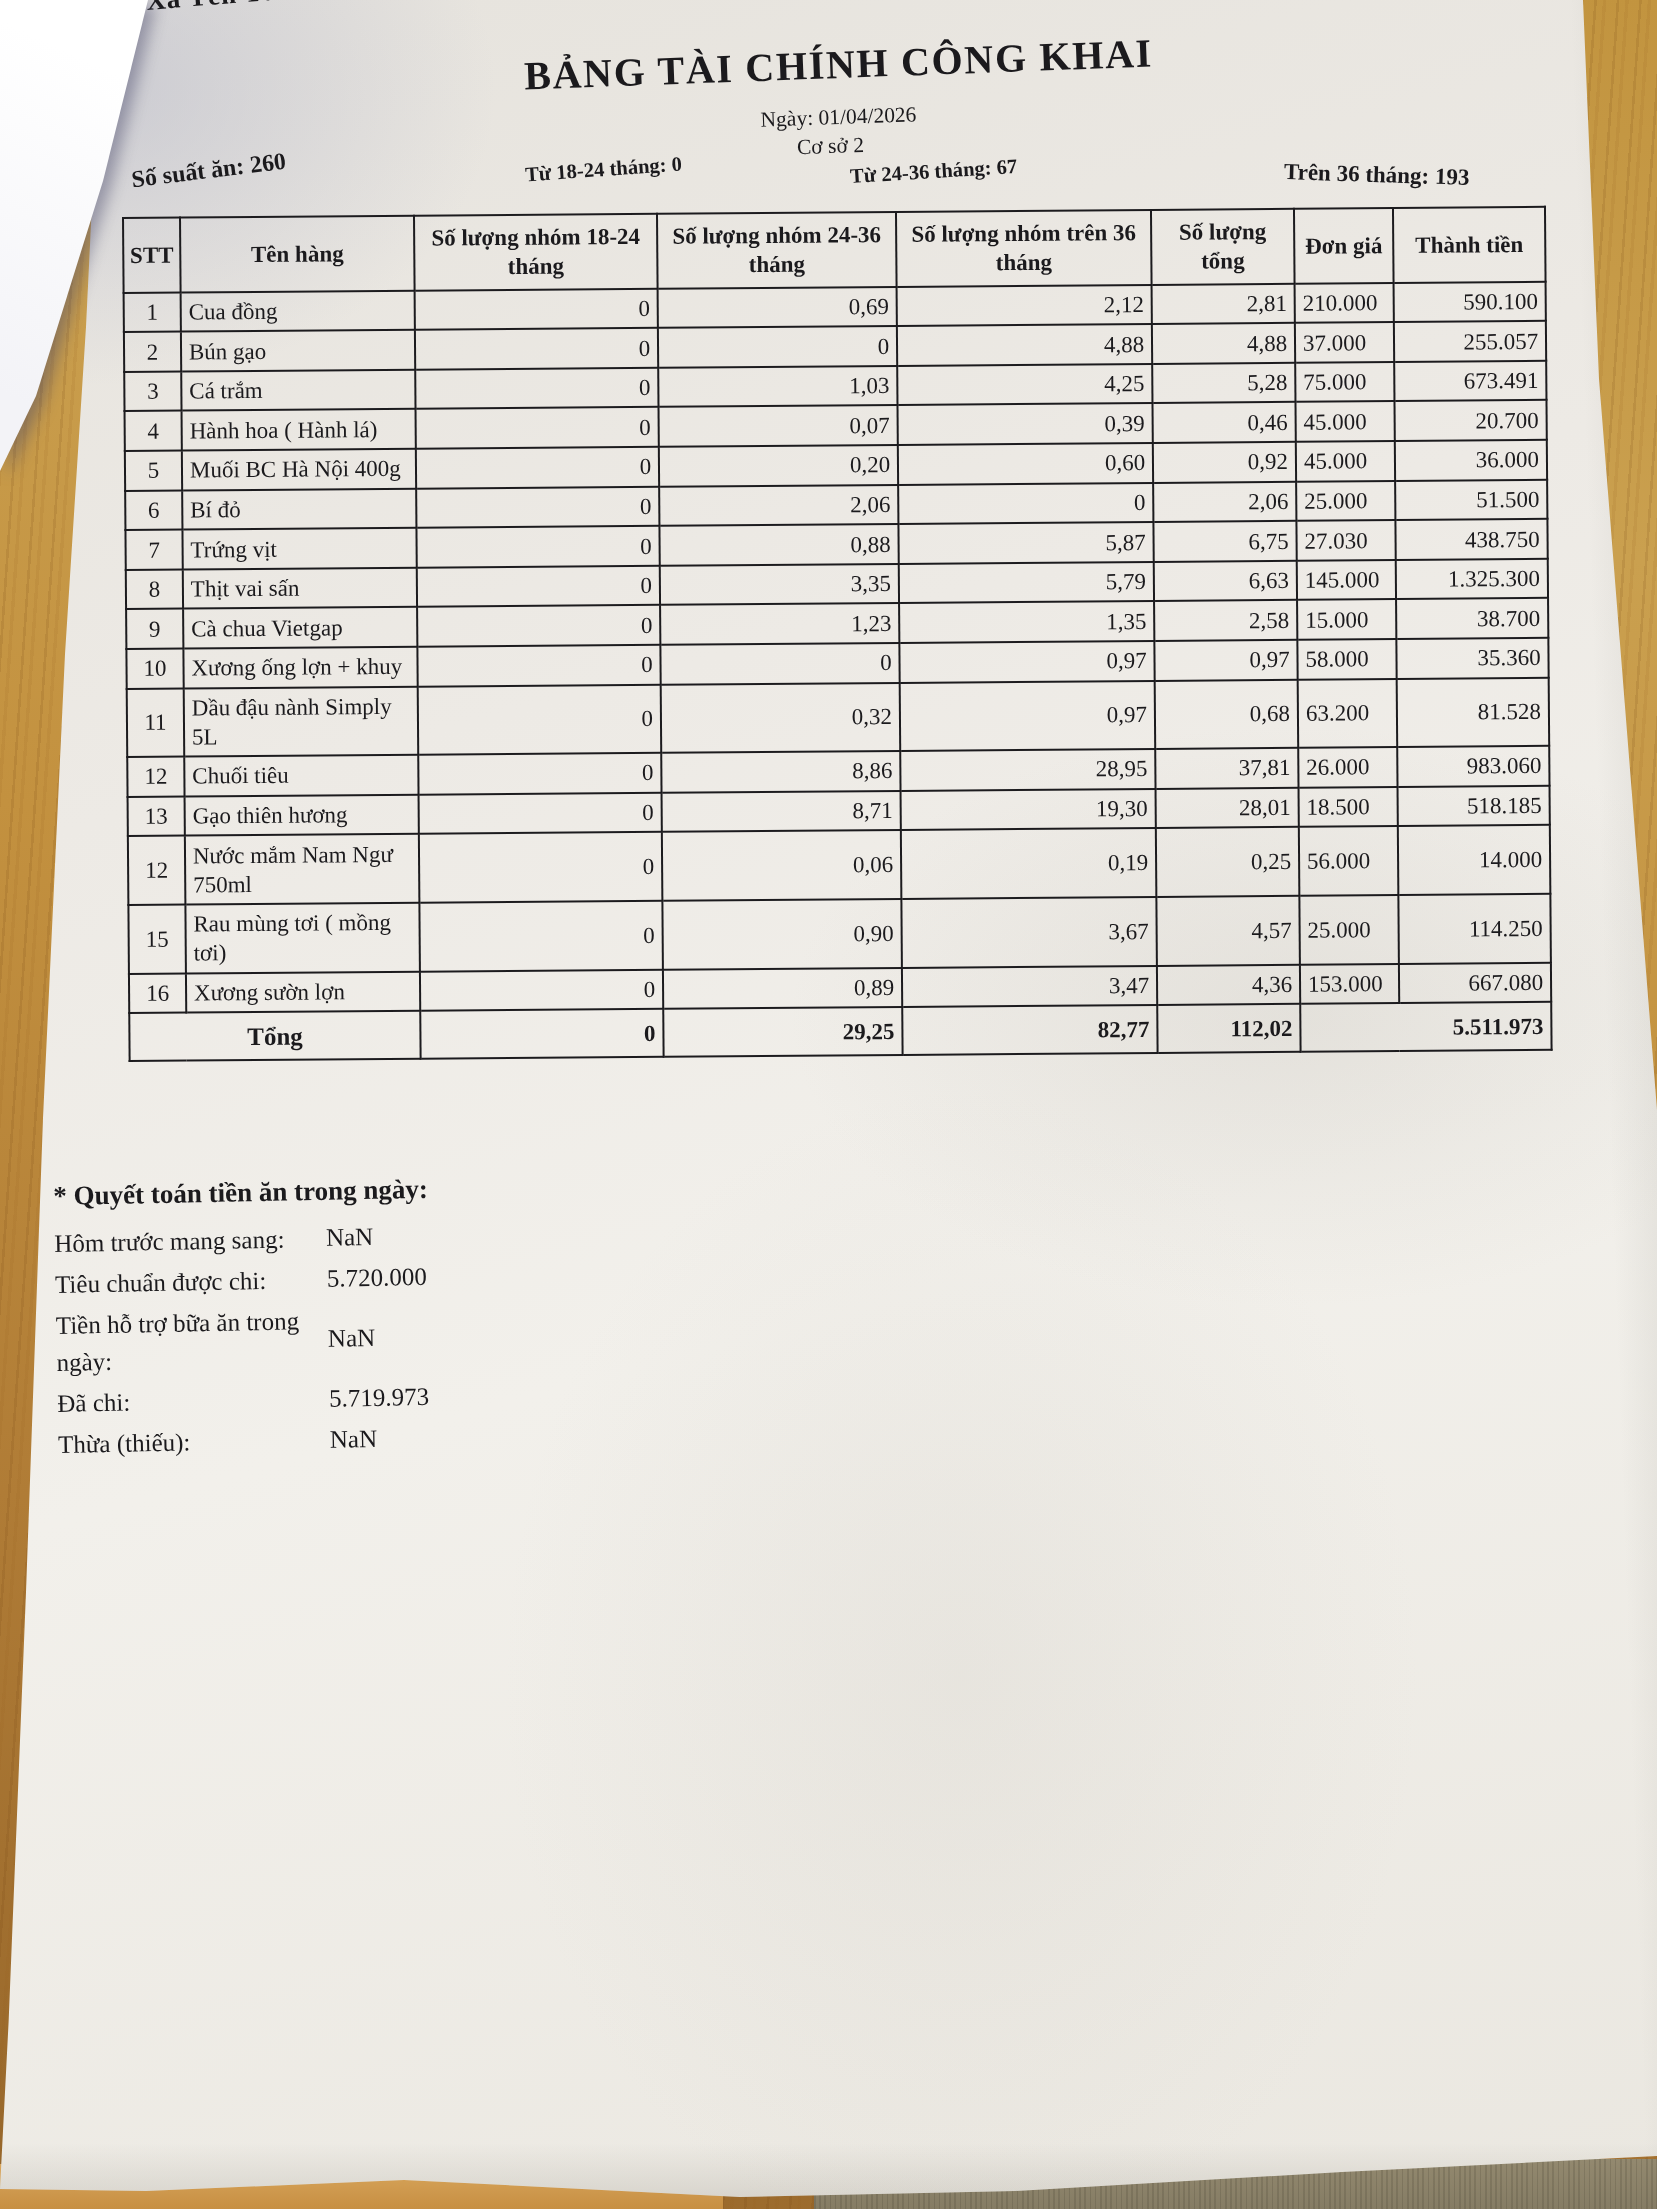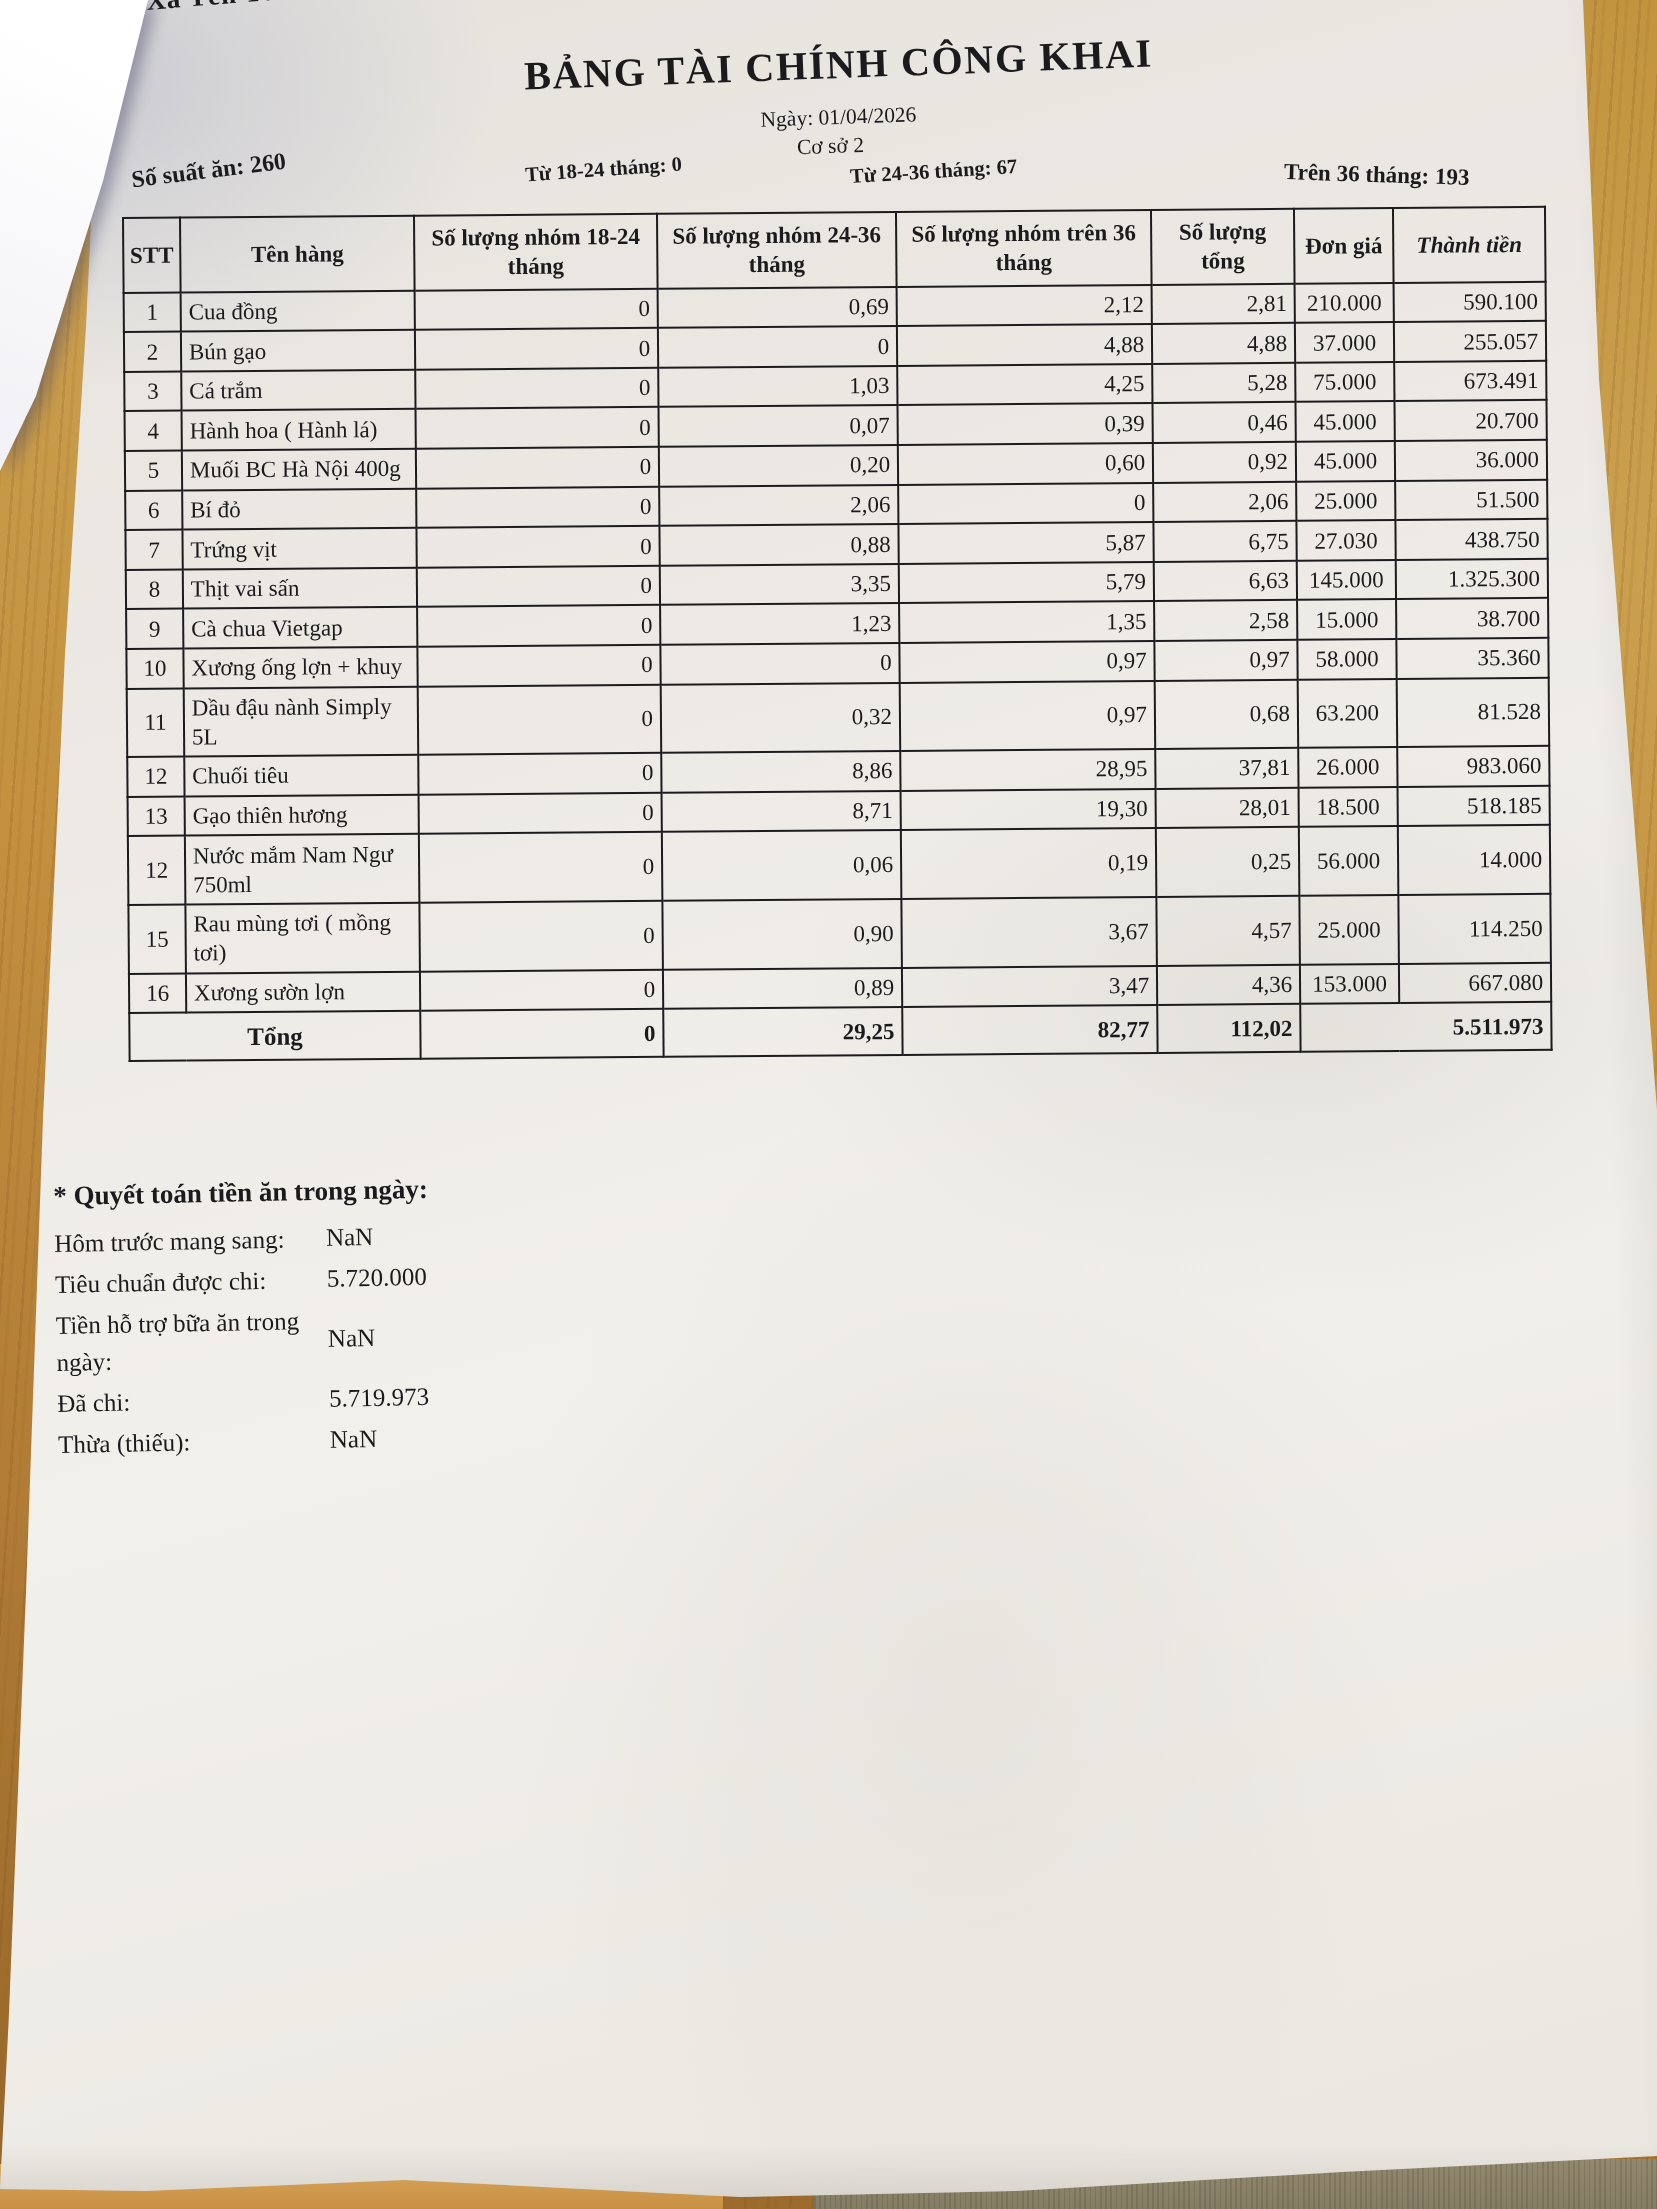--- a/index.html
+++ b/index.html
@@ -63,26 +63,26 @@
   .meta-g36{position:absolute;top:162px;left:1284px;font-size:23px;font-weight:bold;
     transform:rotate(1.8deg);white-space:nowrap;}
 
   table.fin{position:absolute;top:217px;left:122px;width:1421px;border-collapse:collapse;
     transform:rotate(-.45deg);transform-origin:left top;
     font-size:23px;color:#1b1a1d;table-layout:fixed;}
   table.fin th,table.fin td{border:2.6px solid #1c1b1e;}
   table.fin th{font-weight:bold;text-align:center;vertical-align:middle;
     padding:6.9px 5.2px;line-height:1.28;}
   th.col-price{padding:6.9px 12px;}
-  th.col-amount{padding:6.9px 19px;font-style:italic;}
+  th.col-amount{padding:6.9px 19px;}
   table.fin td{padding:4.3px 6.9px;line-height:29px;vertical-align:middle;}
   td.c-stt{text-align:center;padding:4.3px 1.7px;}
   td.c-name{text-align:left;padding-left:8.6px;}
   td.c-num{text-align:right;padding-right:8.6px;}
-  td.c-price{text-align:center;padding:4.3px 5.2px;}
+  td.c-price{padding:4.3px 5.2px;}
   td.c-amount{text-align:right;padding-right:10.3px;}
   tfoot td{font-weight:bold;padding-top:8.6px !important;padding-bottom:8.6px !important;}
   td.c-total-label{text-align:center;font-size:25px;}
 
   .settlement{position:absolute;top:1177px;left:53px;width:585px;
     transform:rotate(-1.1deg);transform-origin:left top;color:#1b1a1d;}
   .s-heading{font-size:27px;font-weight:bold;max-width:379px;line-height:1.45;margin-bottom:8.6px;}
   .s-item{display:flex;align-items:center;margin-bottom:3.4px;}
   .s-label{width:258px;font-size:25px;line-height:1.5;}
   .s-value{font-size:25px;padding-left:13.8px;}

